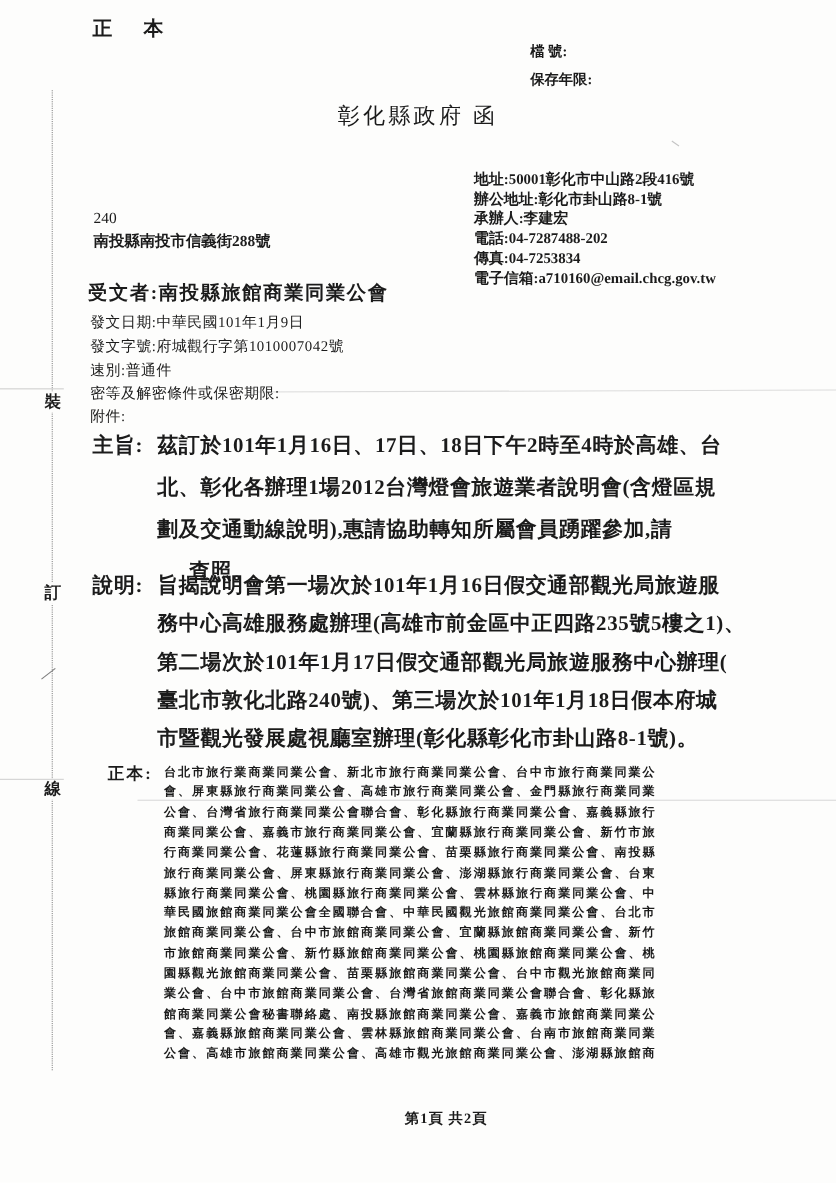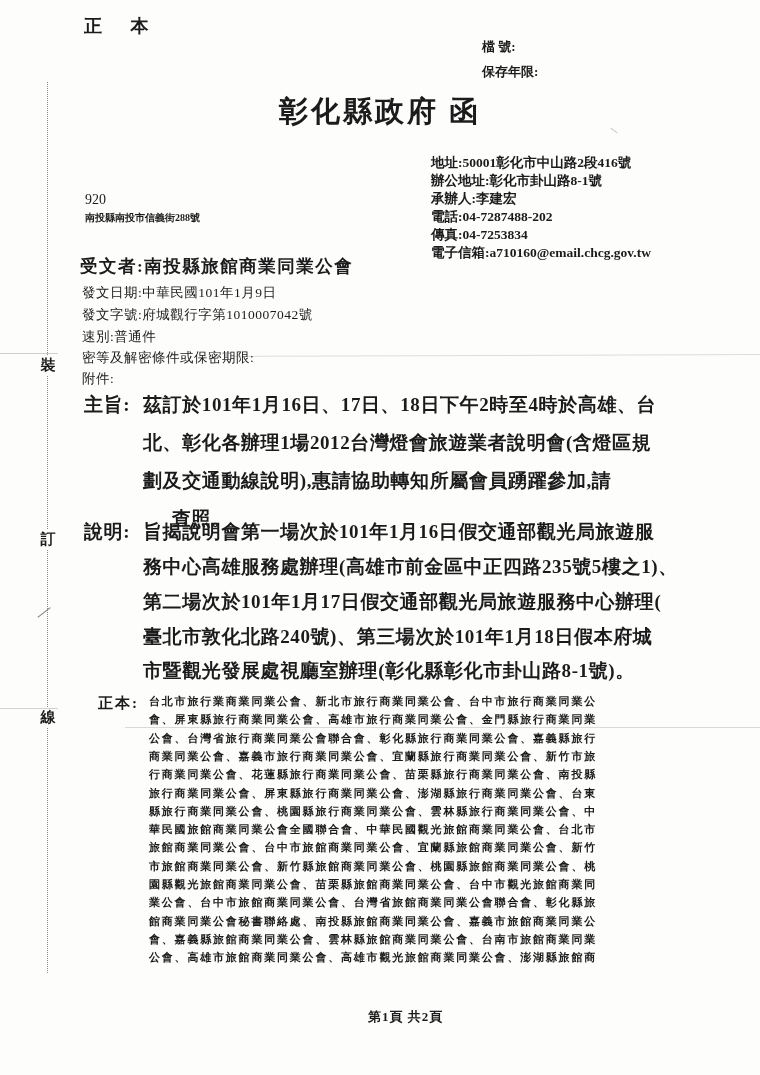--- a/index.html
+++ b/index.html
@@ -9,24 +9,24 @@
     font-family: "Liberation Serif", "DejaVu Serif", serif;
     color: #1b1b1b;
     position: relative;
     overflow: hidden;
   }
   .page { position: absolute; inset: 0; background: #fdfdfc; }
   .abs { position: absolute; white-space: nowrap; }
   .copy-type { left: 84px; top: 14px; font-size: 18px; letter-spacing: 12px; font-weight: bold; }
   .file-no { left: 482px; top: 38px; font-size: 13px; font-weight: bold; }
   .retention { left: 482px; top: 63px; font-size: 13px; font-weight: bold; }
-  .doc-title { left: 0; top: 92px; width: 760px; text-align: center; font-size: 29px; letter-spacing: 3px; font-weight: bold; }
+  .doc-title { left: 0; top: 92px; width: 760px; text-align: center; font-size: 20px; letter-spacing: 3px; font-weight: normal; }
   .sender-line { left: 431px; font-size: 13.5px; font-weight: bold; }
   .zip { left: 85px; top: 192px; font-size: 14px; }
-  .street { left: 85px; top: 211px; font-size: 10px; font-weight: bold; }
+  .street { left: 85px; top: 211px; font-size: 14px; font-weight: bold; }
   .to-line { left: 80px; top: 254px; font-size: 17.5px; letter-spacing: 1.5px; font-weight: bold; text-align: center; }
   .meta-line { left: 82px; font-size: 13.5px; letter-spacing: 0.5px; font-weight: normal; }
   .big { font-size: 19px; letter-spacing: 0.6px; font-weight: bold; }
   .subject-label { left: 84px; top: 392px; }
   .subject-line { left: 143px; }
   .subject-last { left: 172px; }
   .desc-label { left: 84px; top: 519px; }
   .desc-line { left: 143px; }
   .list-label { left: 87px; top: 694px; font-size: 15px; letter-spacing: 2px; font-weight: bold; margin-left: 11px; }
   .list-line { left: 149px; font-size: 11px; letter-spacing: 1.8px; font-weight: bold; }
@@ -68,21 +68,21 @@
 
   <div>
     <div class="abs sender-line" style="top:154px;">地址:50001彰化市中山路2段416號</div>
     <div class="abs sender-line" style="top:172px;">辦公地址:彰化市卦山路8-1號</div>
     <div class="abs sender-line" style="top:190px;">承辦人:李建宏</div>
     <div class="abs sender-line" style="top:208px;">電話:04-7287488-202</div>
     <div class="abs sender-line" style="top:226px;">傳真:04-7253834</div>
     <div class="abs sender-line" style="top:244px;">電子信箱:a710160@email.chcg.gov.tw</div>
   </div>
 
-  <div class="abs zip">920</div>
+  <div class="abs zip">240</div>
   <div class="abs street">南投縣南投市信義街288號</div>
   <div class="abs to-line">受文者:南投縣旅館商業同業公會</div>
 
   <div>
     <div class="abs meta-line" style="top:284px;">發文日期:中華民國101年1月9日</div>
     <div class="abs meta-line" style="top:306px;">發文字號:府城觀行字第1010007042號</div>
     <div class="abs meta-line" style="top:328px;">速別:普通件</div>
     <div class="abs meta-line" style="top:349px;">密等及解密條件或保密期限:</div>
     <div class="abs meta-line" style="top:370px;">附件:</div>
   </div>

